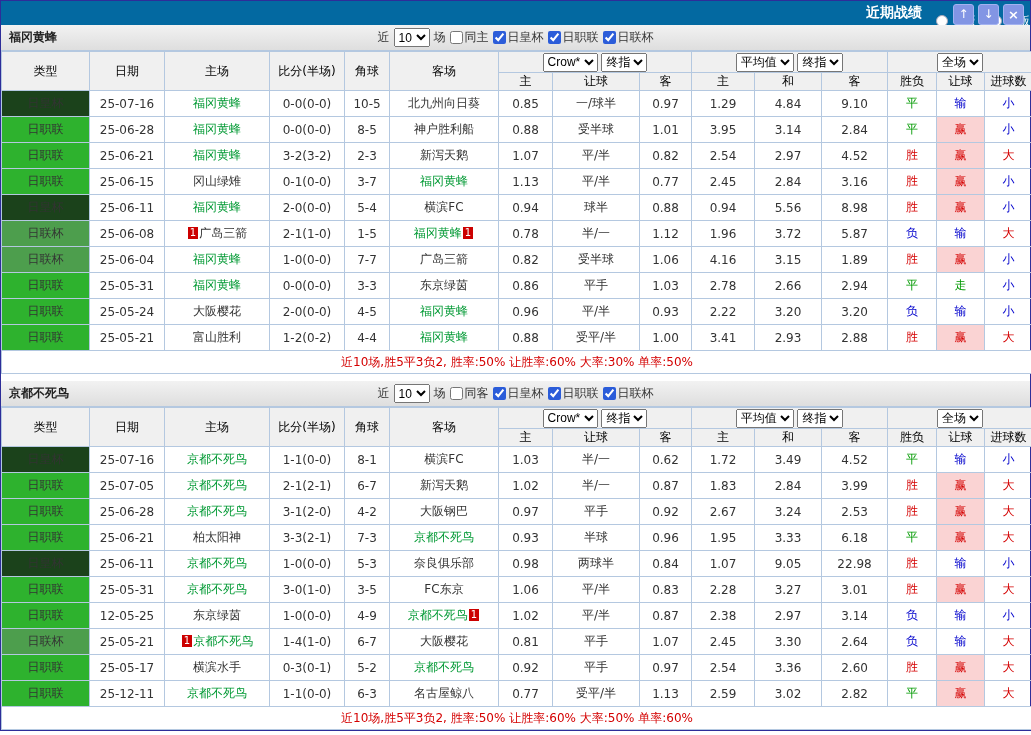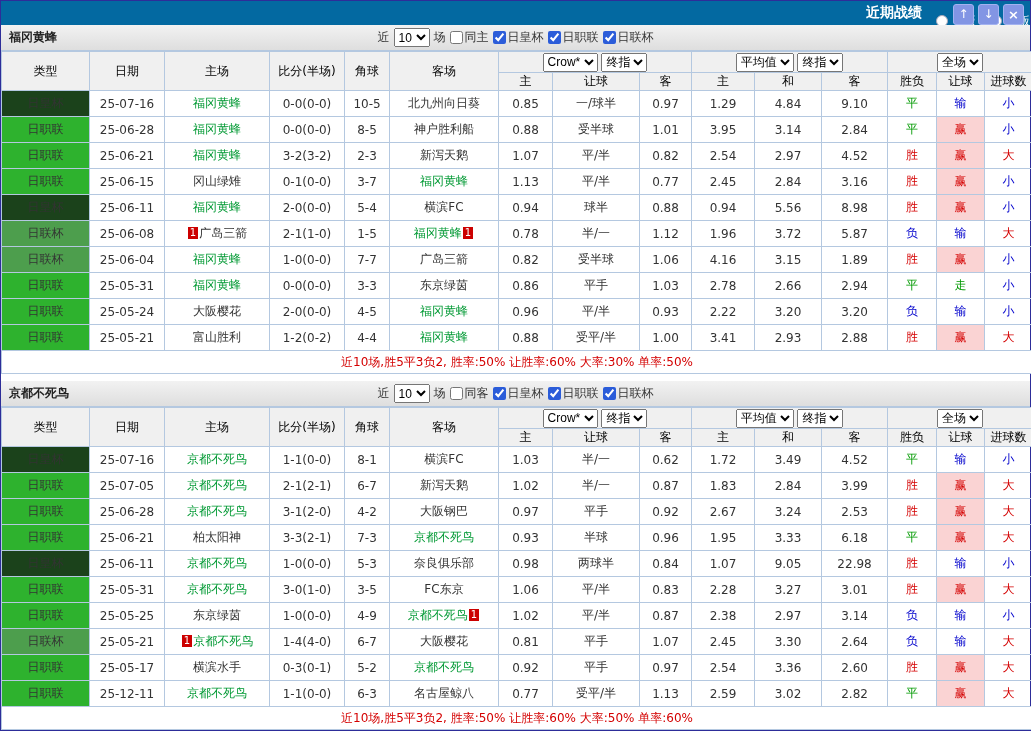--- a/index.html
+++ b/index.html
@@ -495,40 +495,40 @@
             <td class="c-num">0.83</td>
             <td class="c-num">2.28</td>
             <td class="c-num">3.27</td>
             <td class="c-num">3.01</td>
             <td class="c-res" style="color: rgb(212, 0, 0);">胜</td>
             <td class="c-res" style="color: rgb(212, 0, 0); background: rgb(250, 211, 211);">赢</td>
             <td class="c-res" style="color: rgb(212, 0, 0);">大</td>
           </tr>
           <tr>
             <td class="c-type" style="background: rgb(46, 178, 46);">日职联</td>
-            <td class="c-date">25-05-25</td>
+            <td class="c-date">12-05-25</td>
             <td class="c-team"><span>东京绿茵</span></td>
             <td class="c-score">1-0(0-0)</td>
             <td class="c-corner">4-9</td>
             <td class="c-team"><span class="focus">京都不死鸟</span><span class="badge">1</span></td>
             <td class="c-num">1.02</td>
             <td class="c-num">平/半</td>
             <td class="c-num">0.87</td>
             <td class="c-num">2.38</td>
             <td class="c-num">2.97</td>
             <td class="c-num">3.14</td>
             <td class="c-res" style="color: rgb(0, 0, 204);">负</td>
             <td class="c-res" style="color: rgb(0, 0, 204);">输</td>
             <td class="c-res" style="color: rgb(0, 0, 204);">小</td>
           </tr>
           <tr>
             <td class="c-type" style="background: rgb(77, 158, 77);">日联杯</td>
             <td class="c-date">25-05-21</td>
             <td class="c-team"><span class="badge">1</span><span class="focus">京都不死鸟</span></td>
-            <td class="c-score">1-4(4-0)</td>
+            <td class="c-score">1-4(1-0)</td>
             <td class="c-corner">6-7</td>
             <td class="c-team"><span>大阪樱花</span></td>
             <td class="c-num">0.81</td>
             <td class="c-num">平手</td>
             <td class="c-num">1.07</td>
             <td class="c-num">2.45</td>
             <td class="c-num">3.30</td>
             <td class="c-num">2.64</td>
             <td class="c-res" style="color: rgb(0, 0, 204);">负</td>
             <td class="c-res" style="color: rgb(0, 0, 204);">输</td>

